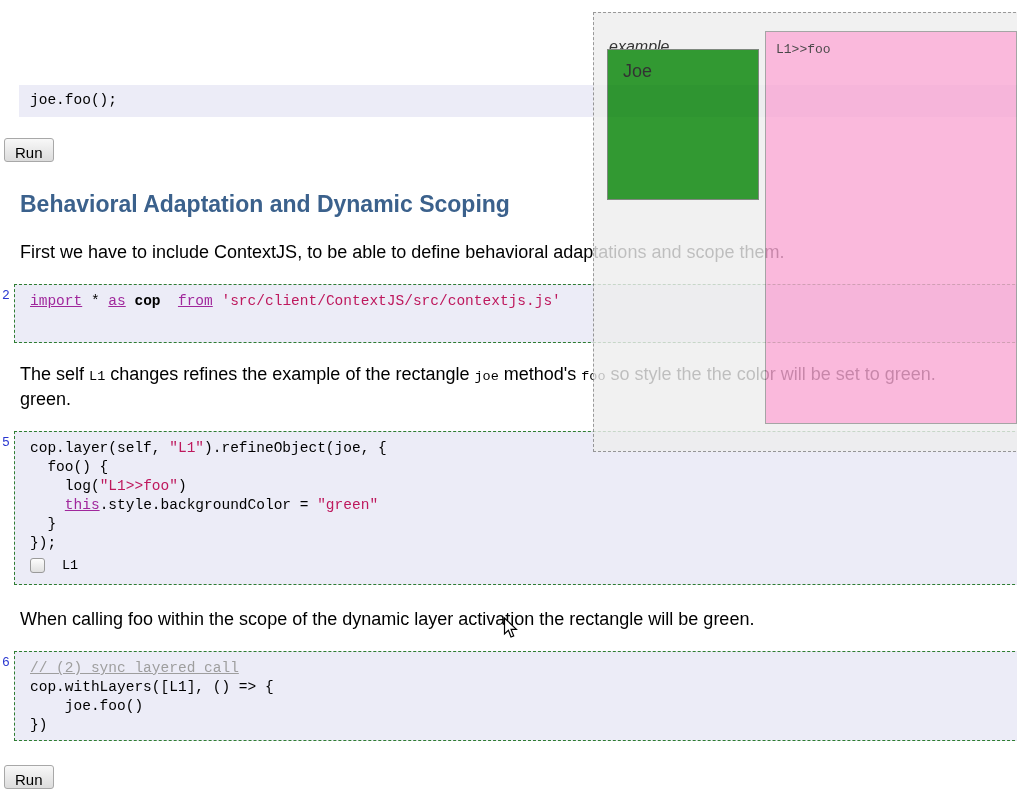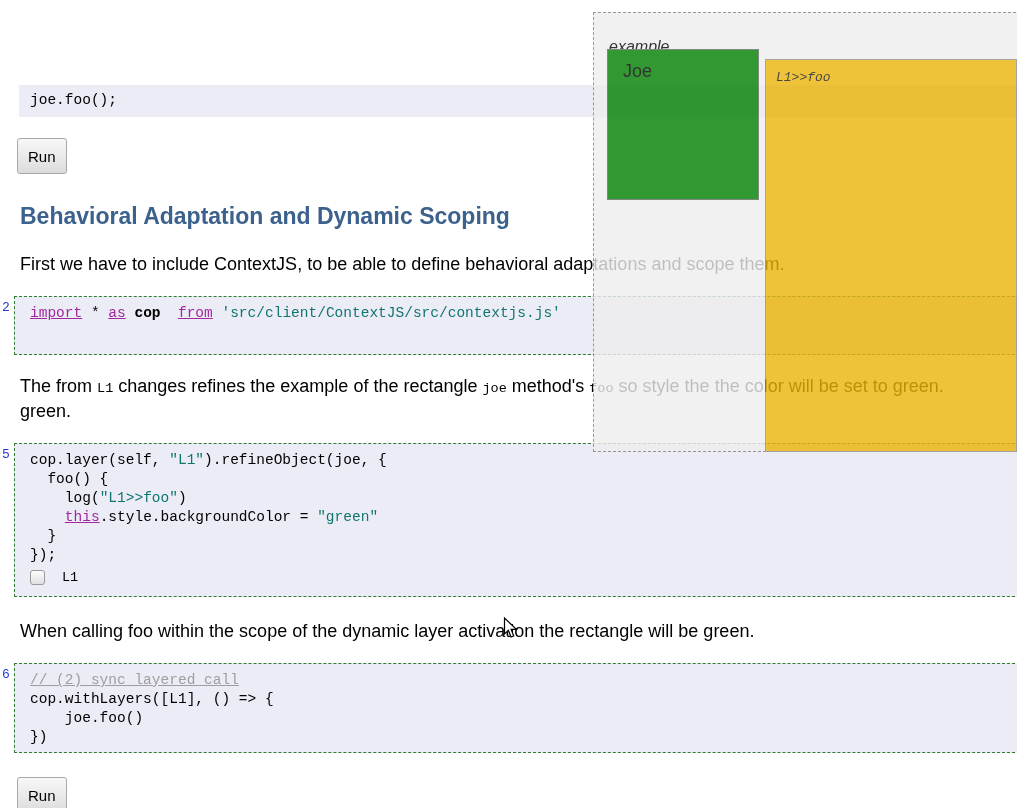--- a/index.html
+++ b/index.html
@@ -9,21 +9,21 @@
 
   
   .codeblock{position:relative;margin-left:14px;background:#ececf7;
              border:1px dashed #2e7d32;
              font-family:"Liberation Mono","DejaVu Sans Mono",monospace;
              font-size:14.5px;line-height:19px;color:#000;
              padding:7px 0 12px 15px;}
   .codeblock.plain{border:none;margin-left:19px;padding:6px 0 7px 11px;}
   .cl{white-space:pre;height:19px;}
   .t-k{color:#a0279c;text-decoration:underline;}
-  .t-s{color:#0f766e;}
+  .t-s{color:#be185d;}
   .t-c{color:#9e9e9e;text-decoration:underline;}
   .t-b{font-weight:bold;text-align:center;}
   .linenum{position:absolute;left:-13px;top:1px;width:12px;
            font-family:"Liberation Mono","DejaVu Sans Mono",monospace;
            font-size:13px;color:#2936d0;}
 
   
   .cbrow{height:21px;margin-top:2px;display:flex;align-items:center;}
   .cb{display:inline-block;width:13px;height:13px;border:1px solid #9a9a9a;
       border-radius:3px;background:linear-gradient(#fdfdfd,#e0e0e0);}
@@ -32,21 +32,21 @@
 
   
   h2.heading{margin:29px 0 0 20px;font-size:23px;line-height:26px;
              font-weight:bold;color:#3b618c;}
   .para{margin:24px 0 0 20px;font-size:18px;line-height:22px;}
   .para .icode{font-family:"Liberation Mono","DejaVu Sans Mono",monospace;
                font-size:13.5px;}
   .nowrap{white-space:nowrap;}
 
   
-  .run-btn{display:inline-block;margin:21px 0 0 17px;height:36px;
+  .run-btn{display:inline-block;margin:21px 0 0 4px;height:24px;
            padding:0 10px;font-size:15px;line-height:27px;color:#000;
            font-family:"Liberation Sans",sans-serif;
            background:linear-gradient(#f8f8f8,#dcdcdc);
            border:1px solid #a8a8a8;border-radius:3px;box-sizing:border-box;}
 
   
   #para1{margin-top:24px;}
   #block2{margin-top:21px;}
   #para2{margin-top:20px;}
   #block5{margin-top:21px;padding-bottom:8px;}
@@ -55,22 +55,22 @@
   #run2{margin-top:24px;}
 
   
   #example-window{position:absolute;left:593px;top:12px;width:446px;height:438px;
                   border:1px dashed #808080;background:#eeeeee;opacity:0.8;z-index:5;}
   #example-title{position:absolute;left:15px;top:25px;font-style:italic;
                  font-size:16px;color:#000;}
   #joe-rect{position:absolute;left:13px;top:36px;width:150px;height:149px;
             background:#008000;border:1px solid #5f6b5f;box-sizing:content-box;}
   #joe-label{position:absolute;left:15px;top:11px;font-size:18px;color:#000;}
-  #log-pane{position:absolute;left:171px;top:46px;width:250px;height:391px;
-            background:#eab308;border:1px solid #8f8f8f;font-style:italic;}
+  #log-pane{position:absolute;left:171px;top:18px;width:250px;height:391px;
+            background:#f9a8d4;border:1px solid #8f8f8f;}
   #log-entry{padding:10px 0 0 10px;
              font-family:"Liberation Mono","DejaVu Sans Mono",monospace;
              font-size:13px;color:#1a1a1a;}
 
   
   #cursor{position:absolute;left:503px;top:617px;z-index:20;}
 </style>
 </head>
 <body>
 
@@ -86,21 +86,21 @@
 
   <div id="para1" class="para nowrap">First we have to include ContextJS, to be able to define behavioral adaptations and scope them.</div>
 
   <div id="block2" class="codeblock">
     <span class="linenum">2</span>
     <div class="cl"><span class="t-k">import</span><span> * </span><span class="t-k">as</span><span> </span><span class="t-b">cop</span><span>  </span><span class="t-k">from</span><span> </span><span class="t-s">'src/client/ContextJS/src/contextjs.js'</span></div>
     <div class="cl"></div>
   </div>
 
   <div id="para2" class="para">
-    <div class="nowrap"><span>The from </span><span class="icode">L1</span><span> changes refines the example of the rectangle </span><span class="icode">joe</span><span> method's </span><span class="icode">foo</span><span> so style the the color will be set to green.</span></div>
+    <div class="nowrap"><span>The self </span><span class="icode">L1</span><span> changes refines the example of the rectangle </span><span class="icode">joe</span><span> method's </span><span class="icode">foo</span><span> so style the the color will be set to green.</span></div>
     <div>green.</div>
   </div>
 
   <div id="block5" class="codeblock">
     <span class="linenum">5</span>
     <div class="cl"><span>cop.layer(self, </span><span class="t-s">"L1"</span><span>).refineObject(joe, {</span></div>
     <div class="cl"><span>  foo() {</span></div>
     <div class="cl"><span>    log(</span><span class="t-s">"L1&gt;&gt;foo"</span><span>)</span></div>
     <div class="cl"><span>    </span><span class="t-k">this</span><span>.style.backgroundColor = </span><span class="t-s">"green"</span></div>
     <div class="cl"><span>  }</span></div>

